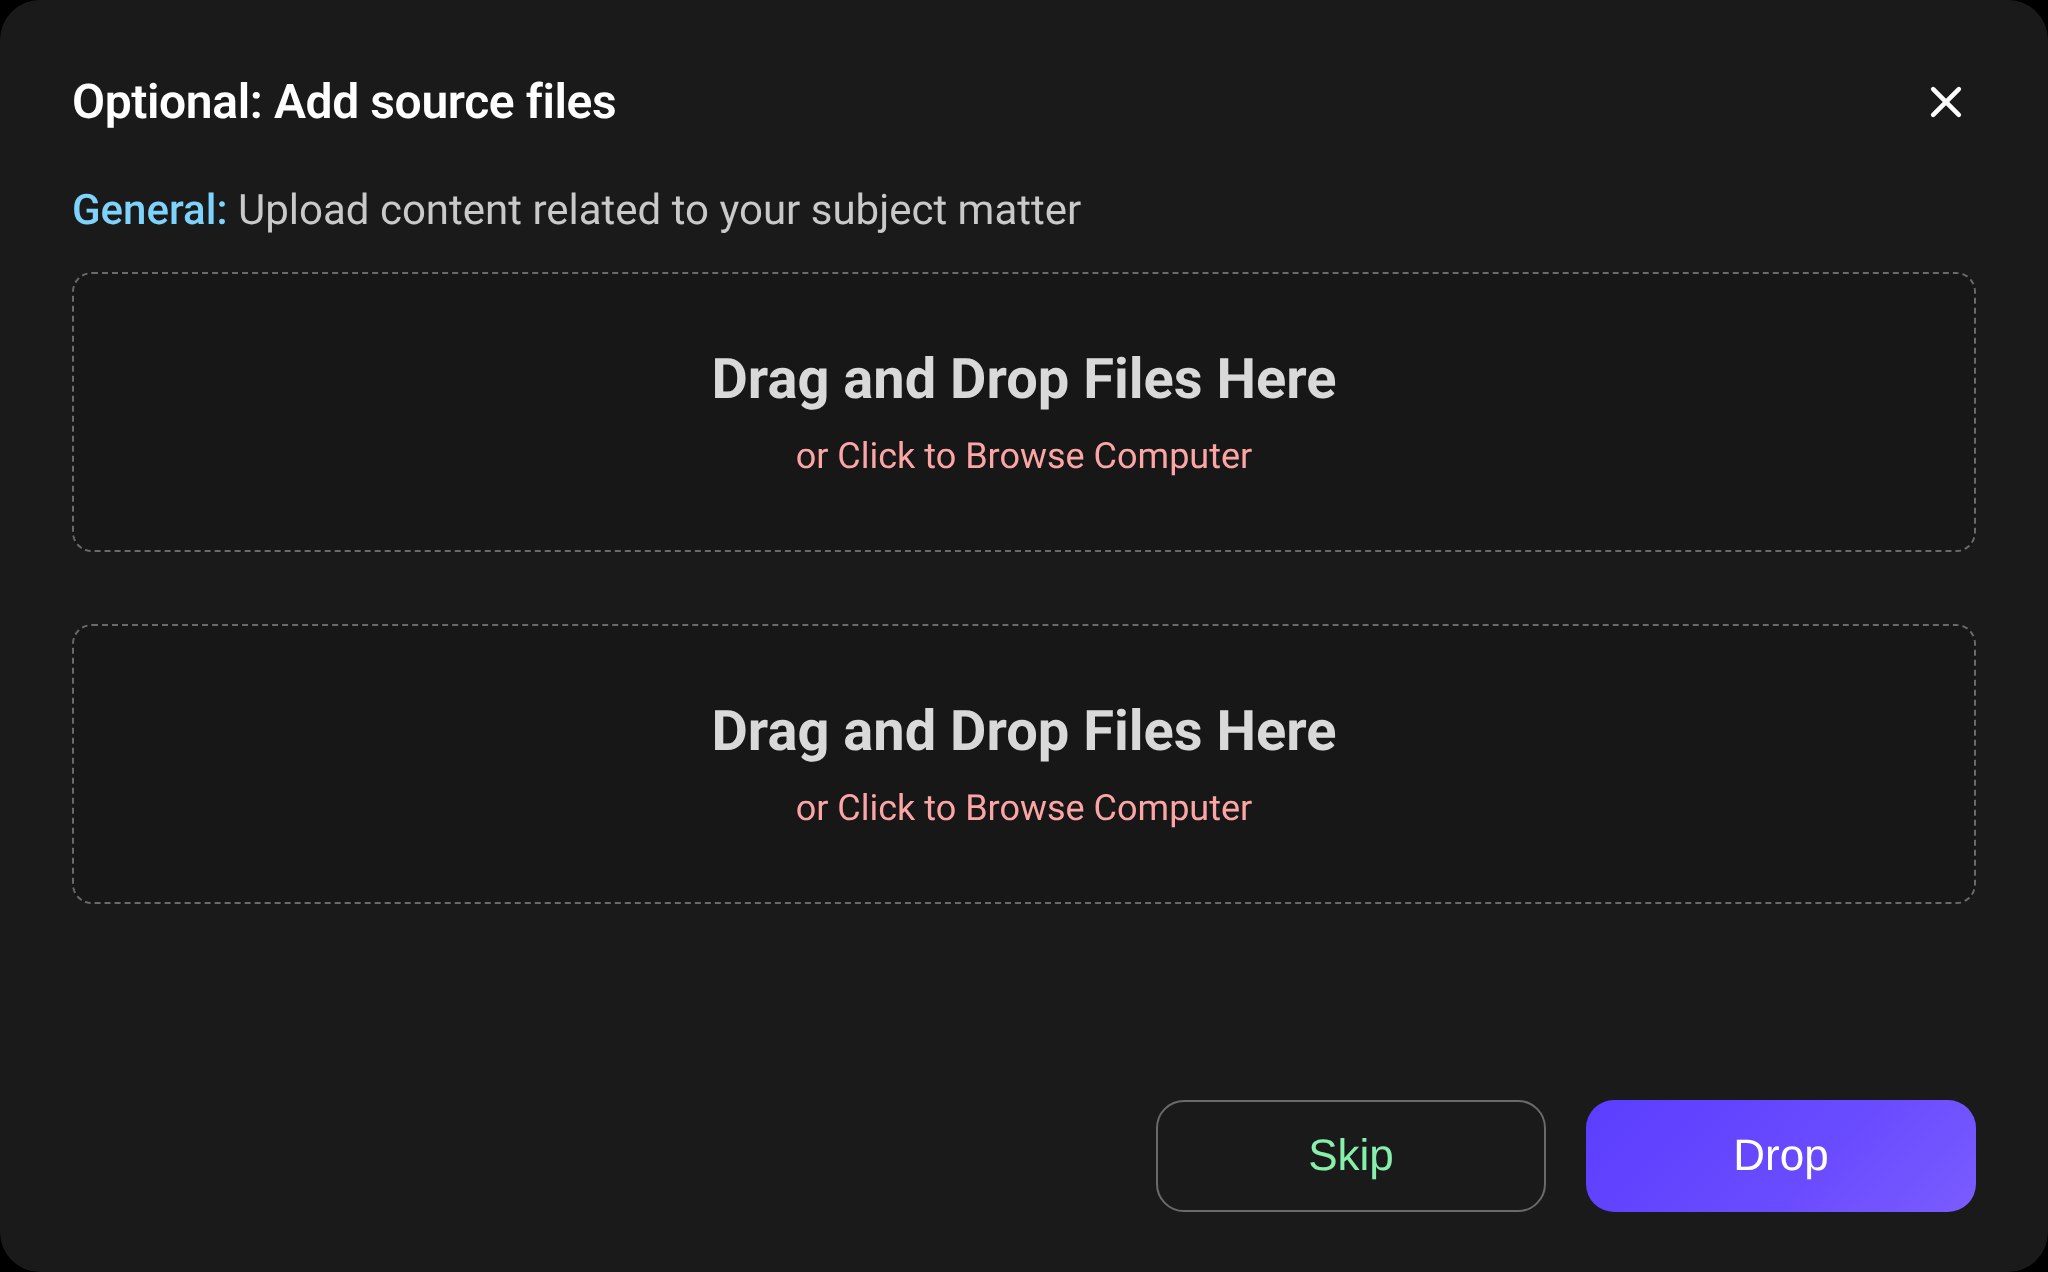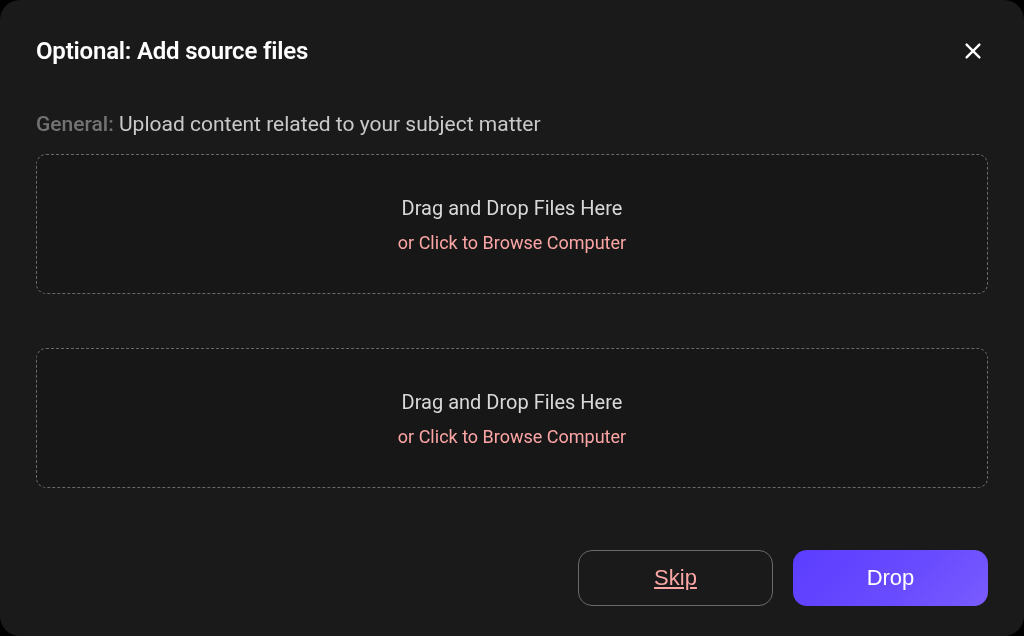--- a/index.html
+++ b/index.html
@@ -16,21 +16,20 @@
     }
     .modal {
       width: 1024px;
       height: 636px;
       background: #1a1a1a;
       border-radius: 20px;
       padding: 36px 36px 30px 36px;
       display: flex;
       flex-direction: column;
       position: relative;
-      gap: 18px;
     }
     .header {
       display: flex;
       justify-content: space-between;
       align-items: center;
       margin-bottom: 28px;
     }
     .title {
       color: #ffffff;
       font-size: 24px;
@@ -54,21 +53,21 @@
     .section {
       margin-bottom: 36px;
     }
     .section-label {
       font-size: 21px;
       margin-bottom: 18px;
       color: #c9c9c9;
       font-weight: 400;
     }
     .label-general {
-      color: #737373;
+      color: #7dd3fc;
       font-weight: 500;
     }
     .label-personalization {
       font-weight: 500;
       background: linear-gradient(90deg, #5b5bff 0%, #7a4bff 15%, #b94bff 35%, #ff4bb9 55%, #ff7a3d 75%, #ffb84b 100%);
       -webkit-background-clip: text;
       background-clip: text;
       -webkit-text-fill-color: transparent;
       color: transparent;
     }
@@ -78,22 +77,22 @@
       height: 140px;
       display: flex;
       flex-direction: column;
       align-items: center;
       justify-content: center;
       cursor: pointer;
       background: #171717;
     }
     .dropzone-title {
       color: #d9d9d9;
-      font-size: 20px;
-      font-weight: 400;
+      font-size: 28px;
+      font-weight: 700;
       margin-bottom: 12px;
     }
     .dropzone-sub {
       color: #fca5a5;
       font-size: 18px;
       font-weight: 400;
     }
     .footer {
       margin-top: auto;
       display: flex;
@@ -105,23 +104,22 @@
       font-weight: 500;
       padding: 14px 0;
       border-radius: 14px;
       cursor: pointer;
       width: 195px;
       text-align: center;
       border: none;
     }
     .btn-skip {
       background: #1a1a1a;
-      color: #fca5a5;
+      color: #86efac;
       border: 1px solid #6a6a6a;
-      text-decoration: underline;
     }
     .btn-begin {
       background: linear-gradient(135deg, #5b3dff 0%, #6a4cff 60%, #7a5cff 100%);
       color: #ffffff;
     }
   </style>
 </head>
 <body>
 
 <div class="modal">

